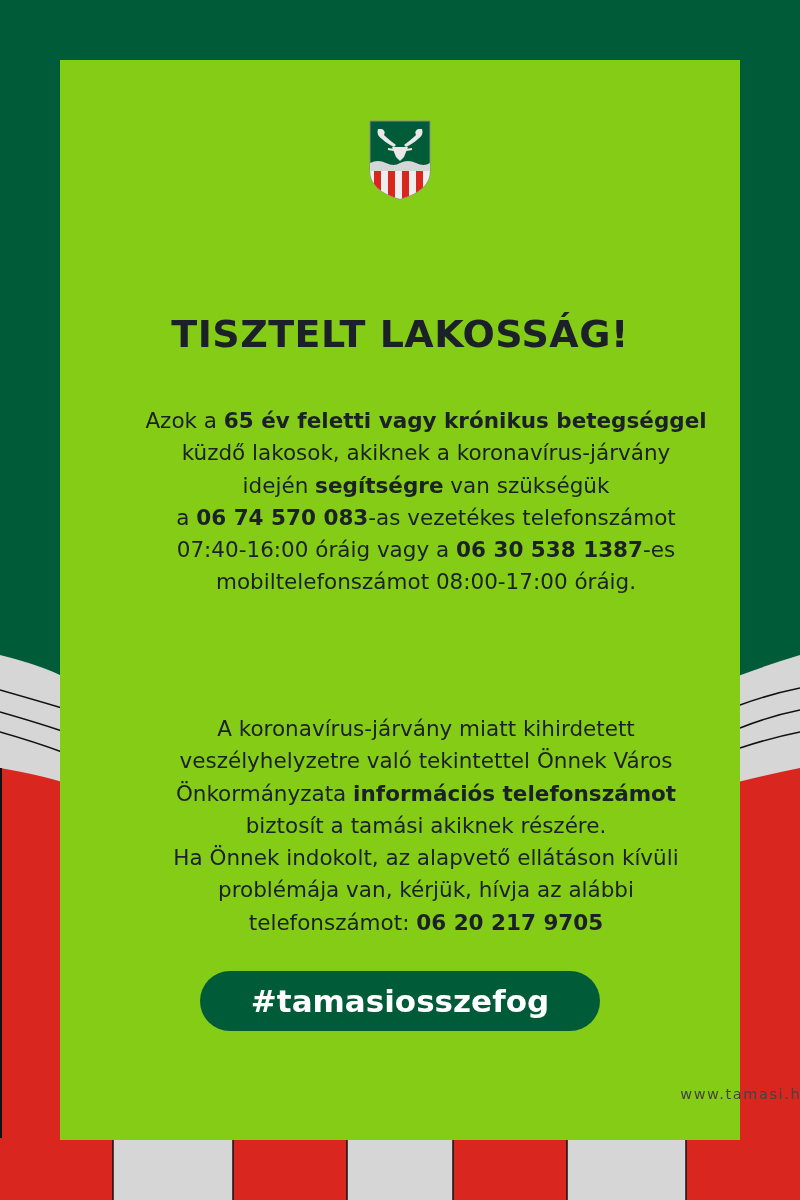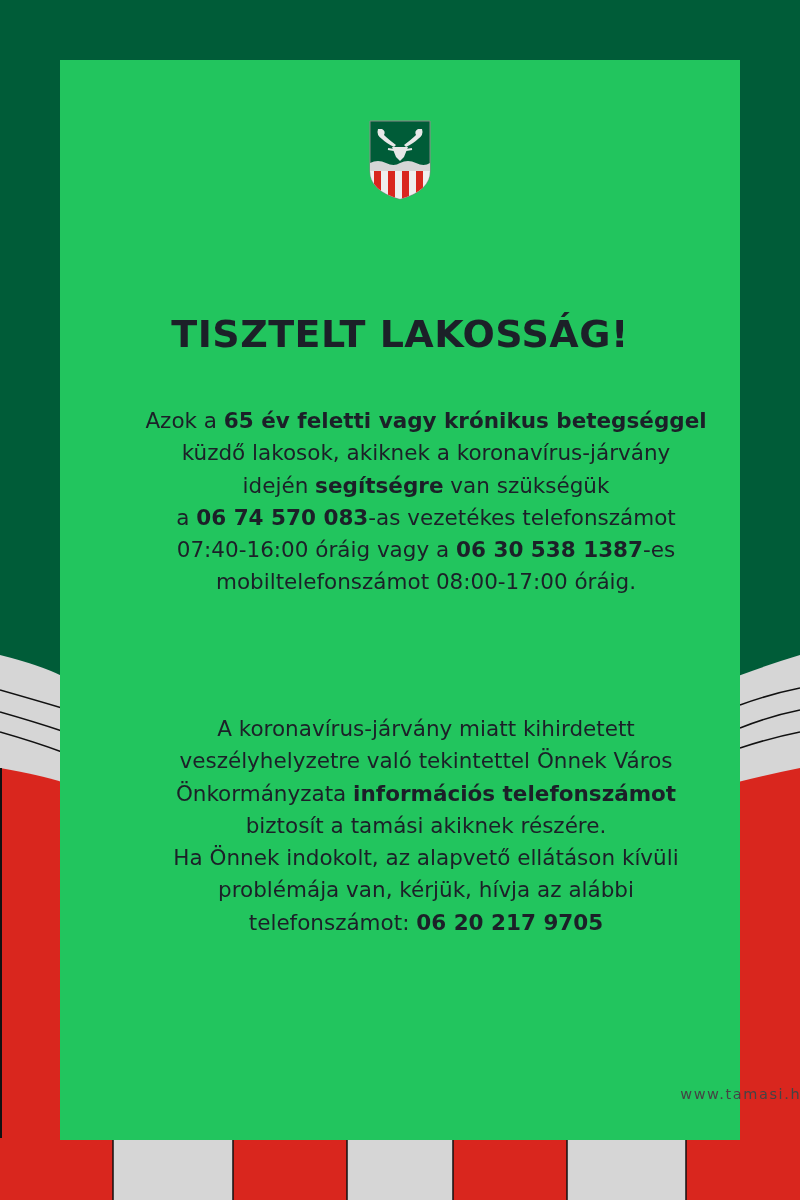--- a/index.html
+++ b/index.html
@@ -1,18 +1,18 @@
 <!DOCTYPE html>
 <html><head>
 <meta charset="utf-8">
 <style>
   html, body { margin: 0; padding: 0; }
   body { width: 800px; height: 1200px; position: relative; overflow: hidden; background: #005c38; font-family: "Liberation Sans", sans-serif; }
   .bg-svg { position: absolute; left: 0; top: 0; width: 800px; height: 1200px; }
-  .card { position: absolute; left: 60px; top: 60px; width: 680px; height: 1080px; background: #22c55e; }
+  .card { position: absolute; left: 60px; top: 60px; width: 680px; height: 1080px; background: #84cc16; }
   .crest { position: absolute; left: 308px; top: 59px; width: 64px; height: 82px; }
   .title { position: absolute; left: 0; top: 252px; width: 680px; text-align: center; font-family: "DejaVu Sans", sans-serif; font-weight: bold; font-size: 38px; color: #1c2028; letter-spacing: 0.5px; }
   .body-text { position: absolute; left: 0; width: 680px; text-align: center; font-family: "DejaVu Sans", sans-serif; font-size: 21.5px; line-height: 32.3px; color: #1c2028; margin-left: 26px; }
   .body-text b { font-weight: bold; }
   .p1 { top: 345px; }
   .p2 { top: 653px; }
   .pill { position: absolute; left: 140px; top: 911px; width: 400px; height: 60px; border-radius: 30px; background: #005c38; color: #fff; font-family: "DejaVu Sans", sans-serif; font-weight: bold; font-size: 31px; line-height: 60px; text-align: center; }
   .url { position: absolute; left: 0; top: 1026px; width: 752px; text-align: right; font-family: "DejaVu Sans", sans-serif; font-size: 14.5px; letter-spacing: 1.6px; color: #444; }
 </style>
 </head>
@@ -88,15 +88,16 @@
   <div class="body-text p2">
       <div><span>A koronavírus-járvány miatt kihirdetett</span></div>
       <div><span>veszélyhelyzetre való tekintettel Önnek Város</span></div>
       <div><span>Önkormányzata </span><b>információs telefonszámot</b></div>
       <div><span>biztosít a tamási akiknek részére.</span></div>
       <div><span>Ha Önnek indokolt, az alapvető ellátáson kívüli</span></div>
       <div><span>problémája van, kérjük, hívja az alábbi</span></div>
       <div><span>telefonszámot: </span><b>06 20 217 9705</b></div>
     </div>
 
+  <div class="pill">#tamasiosszefog</div>
 
   <div class="url">www.tamasi.hu</div>
 </div>
 
 </body></html>

